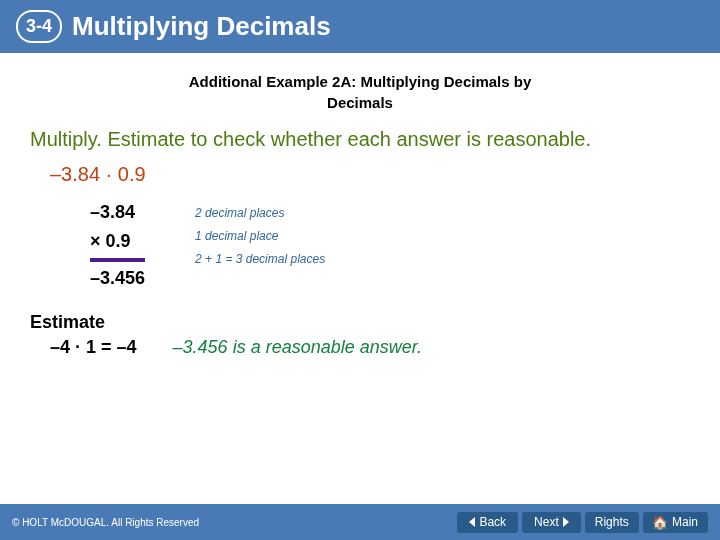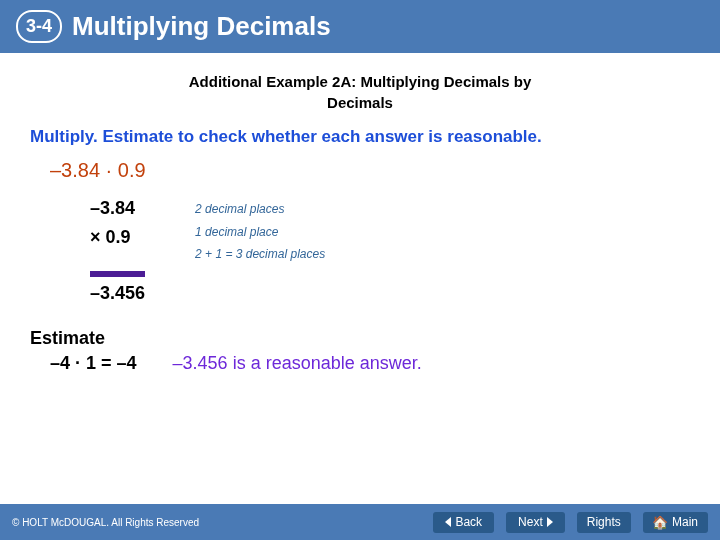--- a/index.html
+++ b/index.html
@@ -43,23 +43,23 @@
     .subtitle-box {
       text-align: center;
       font-size: 15px;
       font-weight: bold;
       color: #000;
       margin-bottom: 12px;
       line-height: 1.4;
     }
 
     .instruction {
-      font-size: 17px;
-      font-weight: bold;
-      color: #1d4ed8;
+      font-size: 20px;
+      font-weight: normal;
+      color: #4d7c0f;
       margin-bottom: 10px;
       line-height: 1.4;
     }
 
     .problem-header {
       font-size: 20px;
       font-weight: normal;
       color: #c2410c;
       margin-left: 20px;
       margin-bottom: 12px;
@@ -74,22 +74,22 @@
     }
 
     .calc-numbers {
       font-size: 18px;
       font-weight: bold;
       color: #000000;
       line-height: 1.6;
     }
 
     .calc-numbers .line {
-      border-top: 6px solid #4c1d95;
-      margin-top: 20px;
+      border-top: 4px solid #4c1d95;
+      margin-top: 2px;
       padding-top: 2px;
     }
 
     .calc-notes {
       font-size: 12px;
       color: #336699;
       font-style: italic;
       line-height: 1.9;
       margin-top: 4px;
     }
@@ -113,21 +113,22 @@
     }
 
     .estimate-expr {
       font-size: 18px;
       font-weight: bold;
       color: #000;
     }
 
     .estimate-result {
       font-size: 18px;
-      color: #6d28d9;
+      color: #15803d;
+      font-style: italic;
       text-align: center;
     }
 
     .footer {
       position: absolute;
       bottom: 0;
       left: 0;
       width: 100%;
       background: #4a7ab5;
       height: 36px;
@@ -137,21 +138,21 @@
       padding: 0 12px;
     }
 
     .footer-copyright {
       color: #fff;
       font-size: 10px;
     }
 
     .footer-nav {
       display: flex;
-      gap: 12px;
+      gap: 4px;
     }
 
     .nav-btn {
       background: #2a5a8a;
       color: #fff;
       border: none;
       padding: 3px 12px;
       font-size: 12px;
       cursor: pointer;
       border-radius: 3px;

